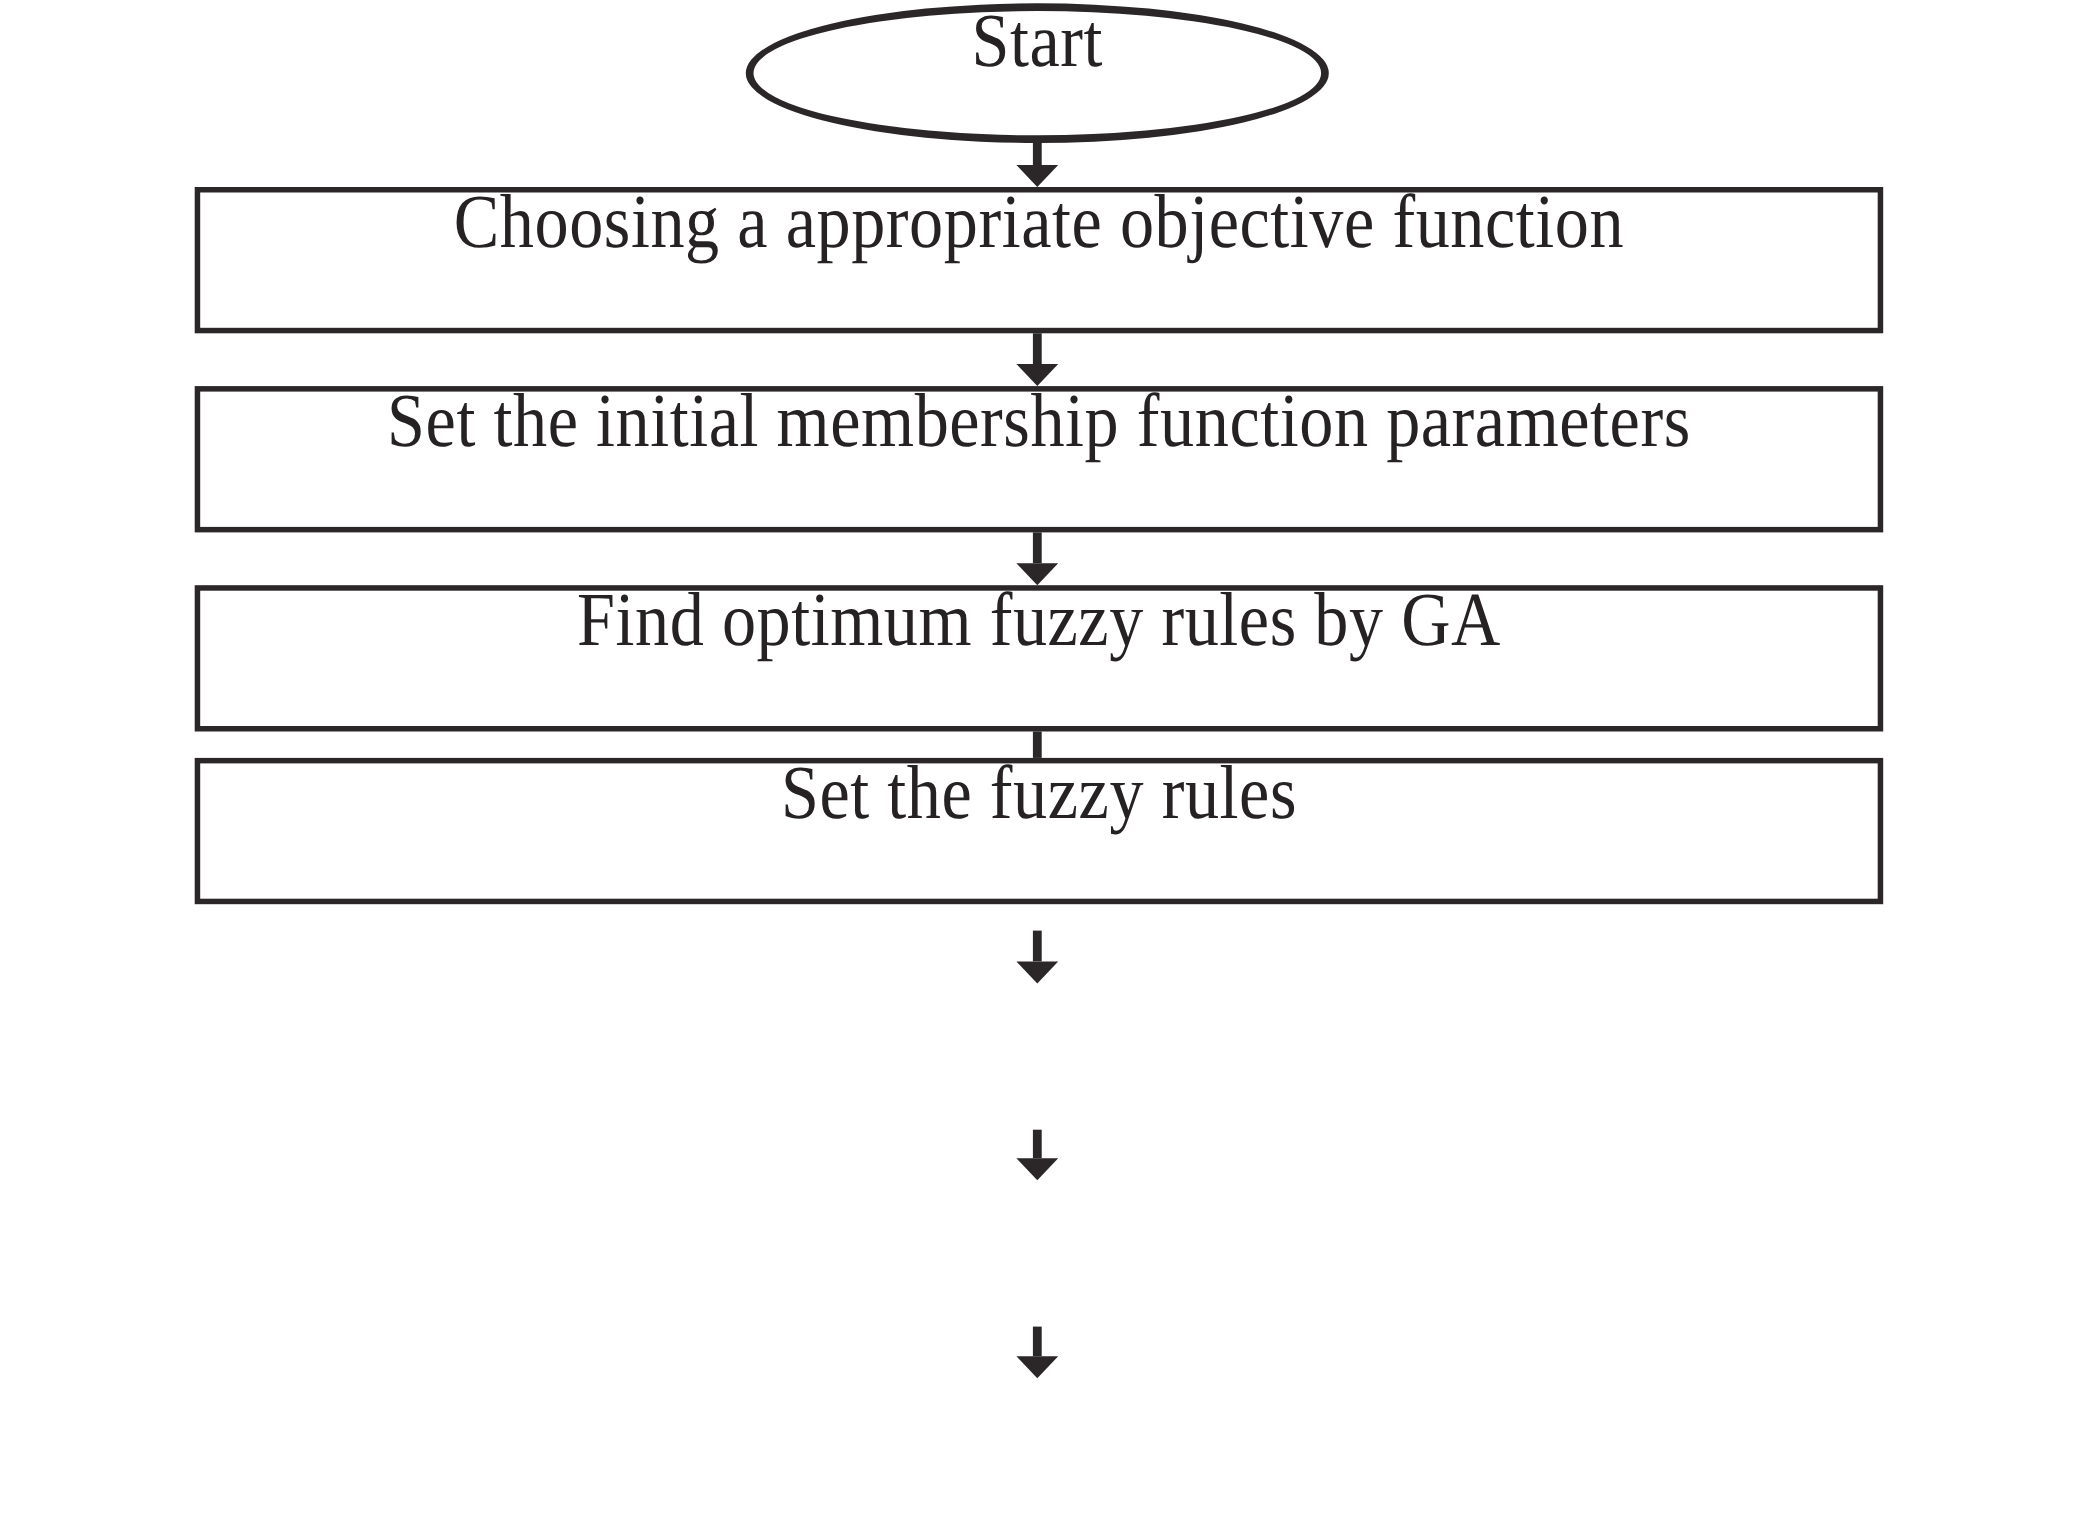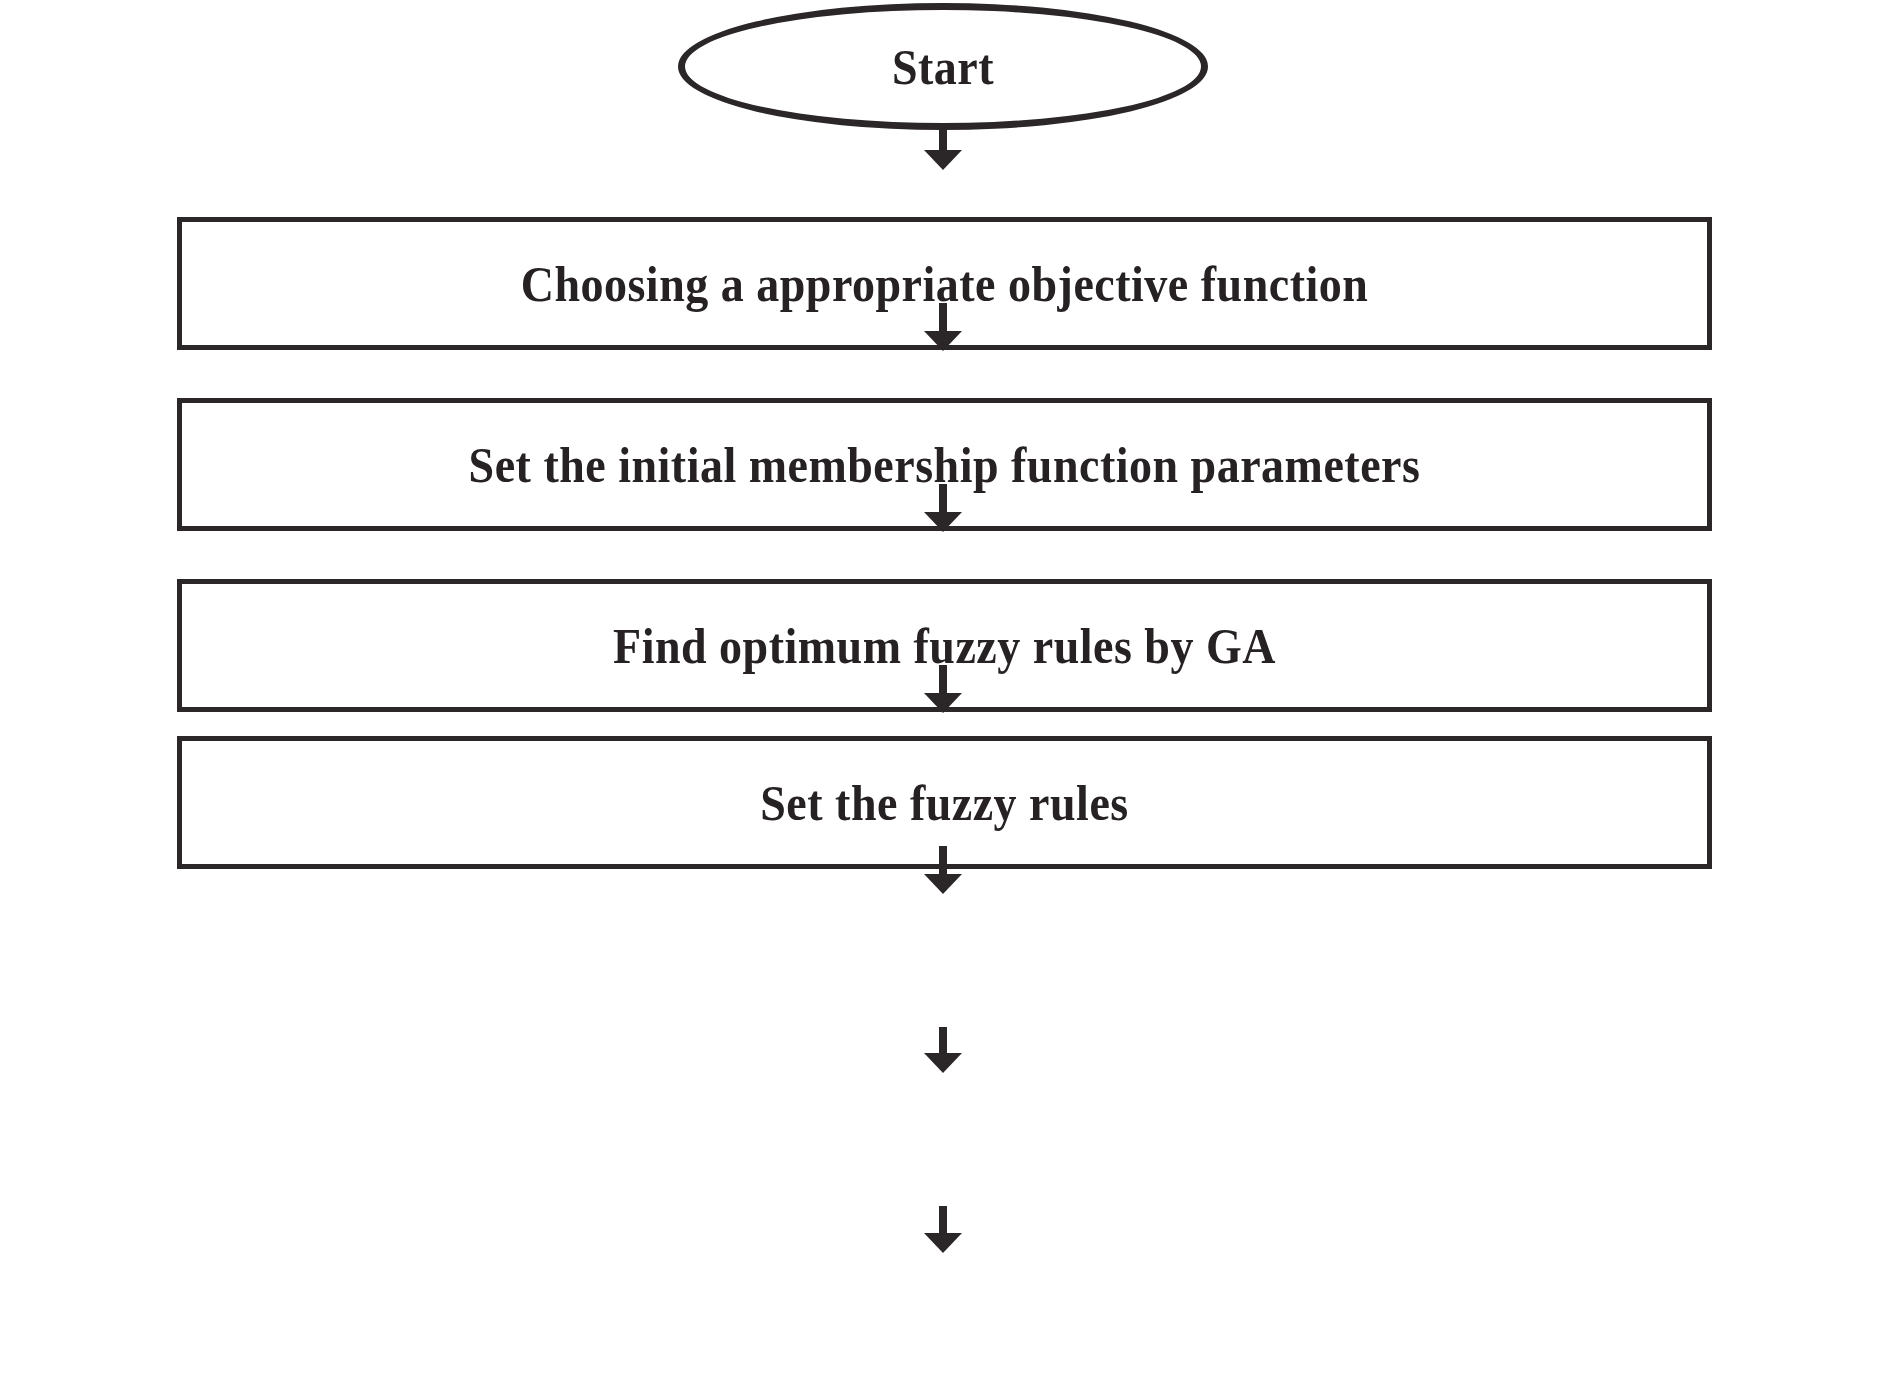--- a/index.html
+++ b/index.html
@@ -11,36 +11,33 @@
     height: 1385px;
     background: var(--background, #ffffff);
     font-family: "Liberation Serif", "DejaVu Serif", serif;
     overflow: hidden;
   }
 
   .node {
     position: absolute;
     box-sizing: border-box;
     display: flex;
-    align-items: center;
     justify-content: center;
     background: var(--background, #ffffff);
     color: var(--text, #262223);
-    font-size: 46px;
+    font-size: 62px;
     line-height: 1;
     text-align: center;
-    font-weight: bold;
   }
 
   .node.rect {
     left: 177px;
     width: 1535px;
     height: 133px;
     border: 5px solid var(--stroke, #2b2628);
-    margin-top: 47px;
   }
 
   .node.ellipse {
     left: 678px;
     width: 530px;
     height: 127px;
     border: 7px solid var(--stroke, #2b2628);
     border-radius: 50%;
   }
 

